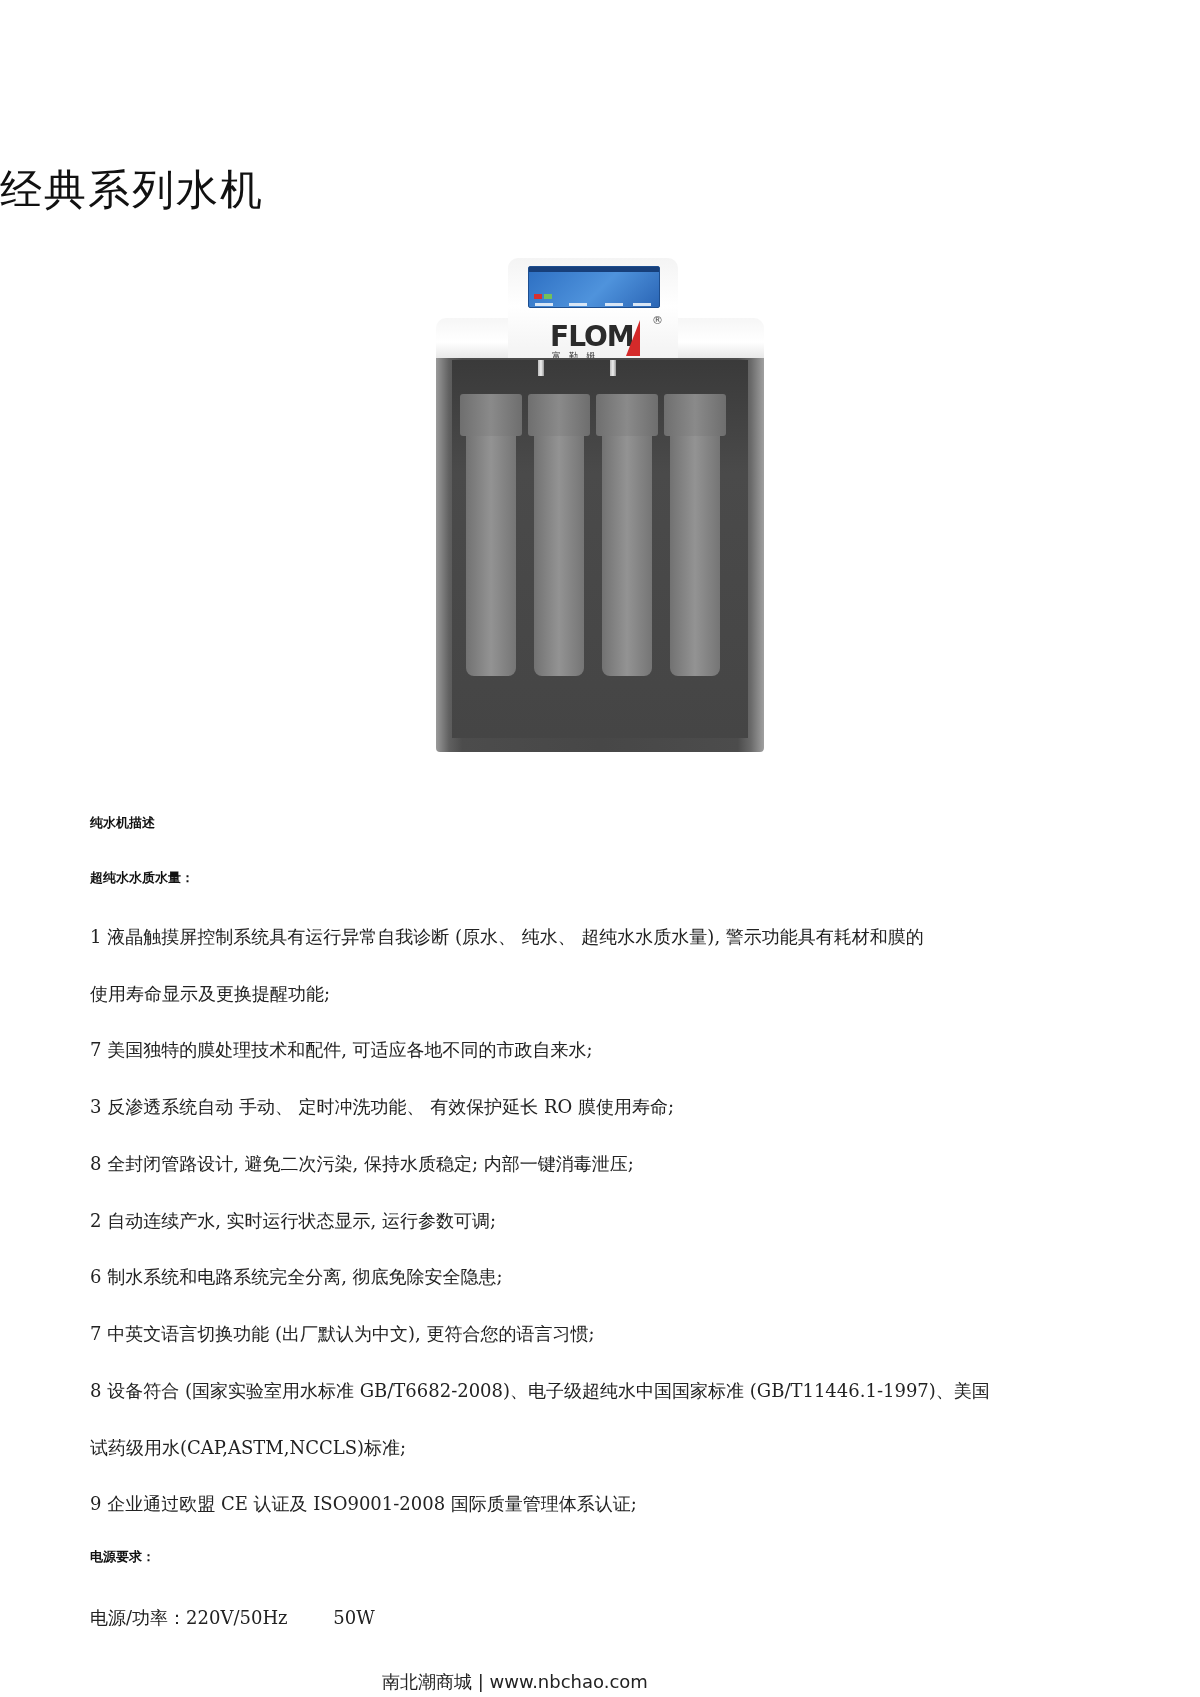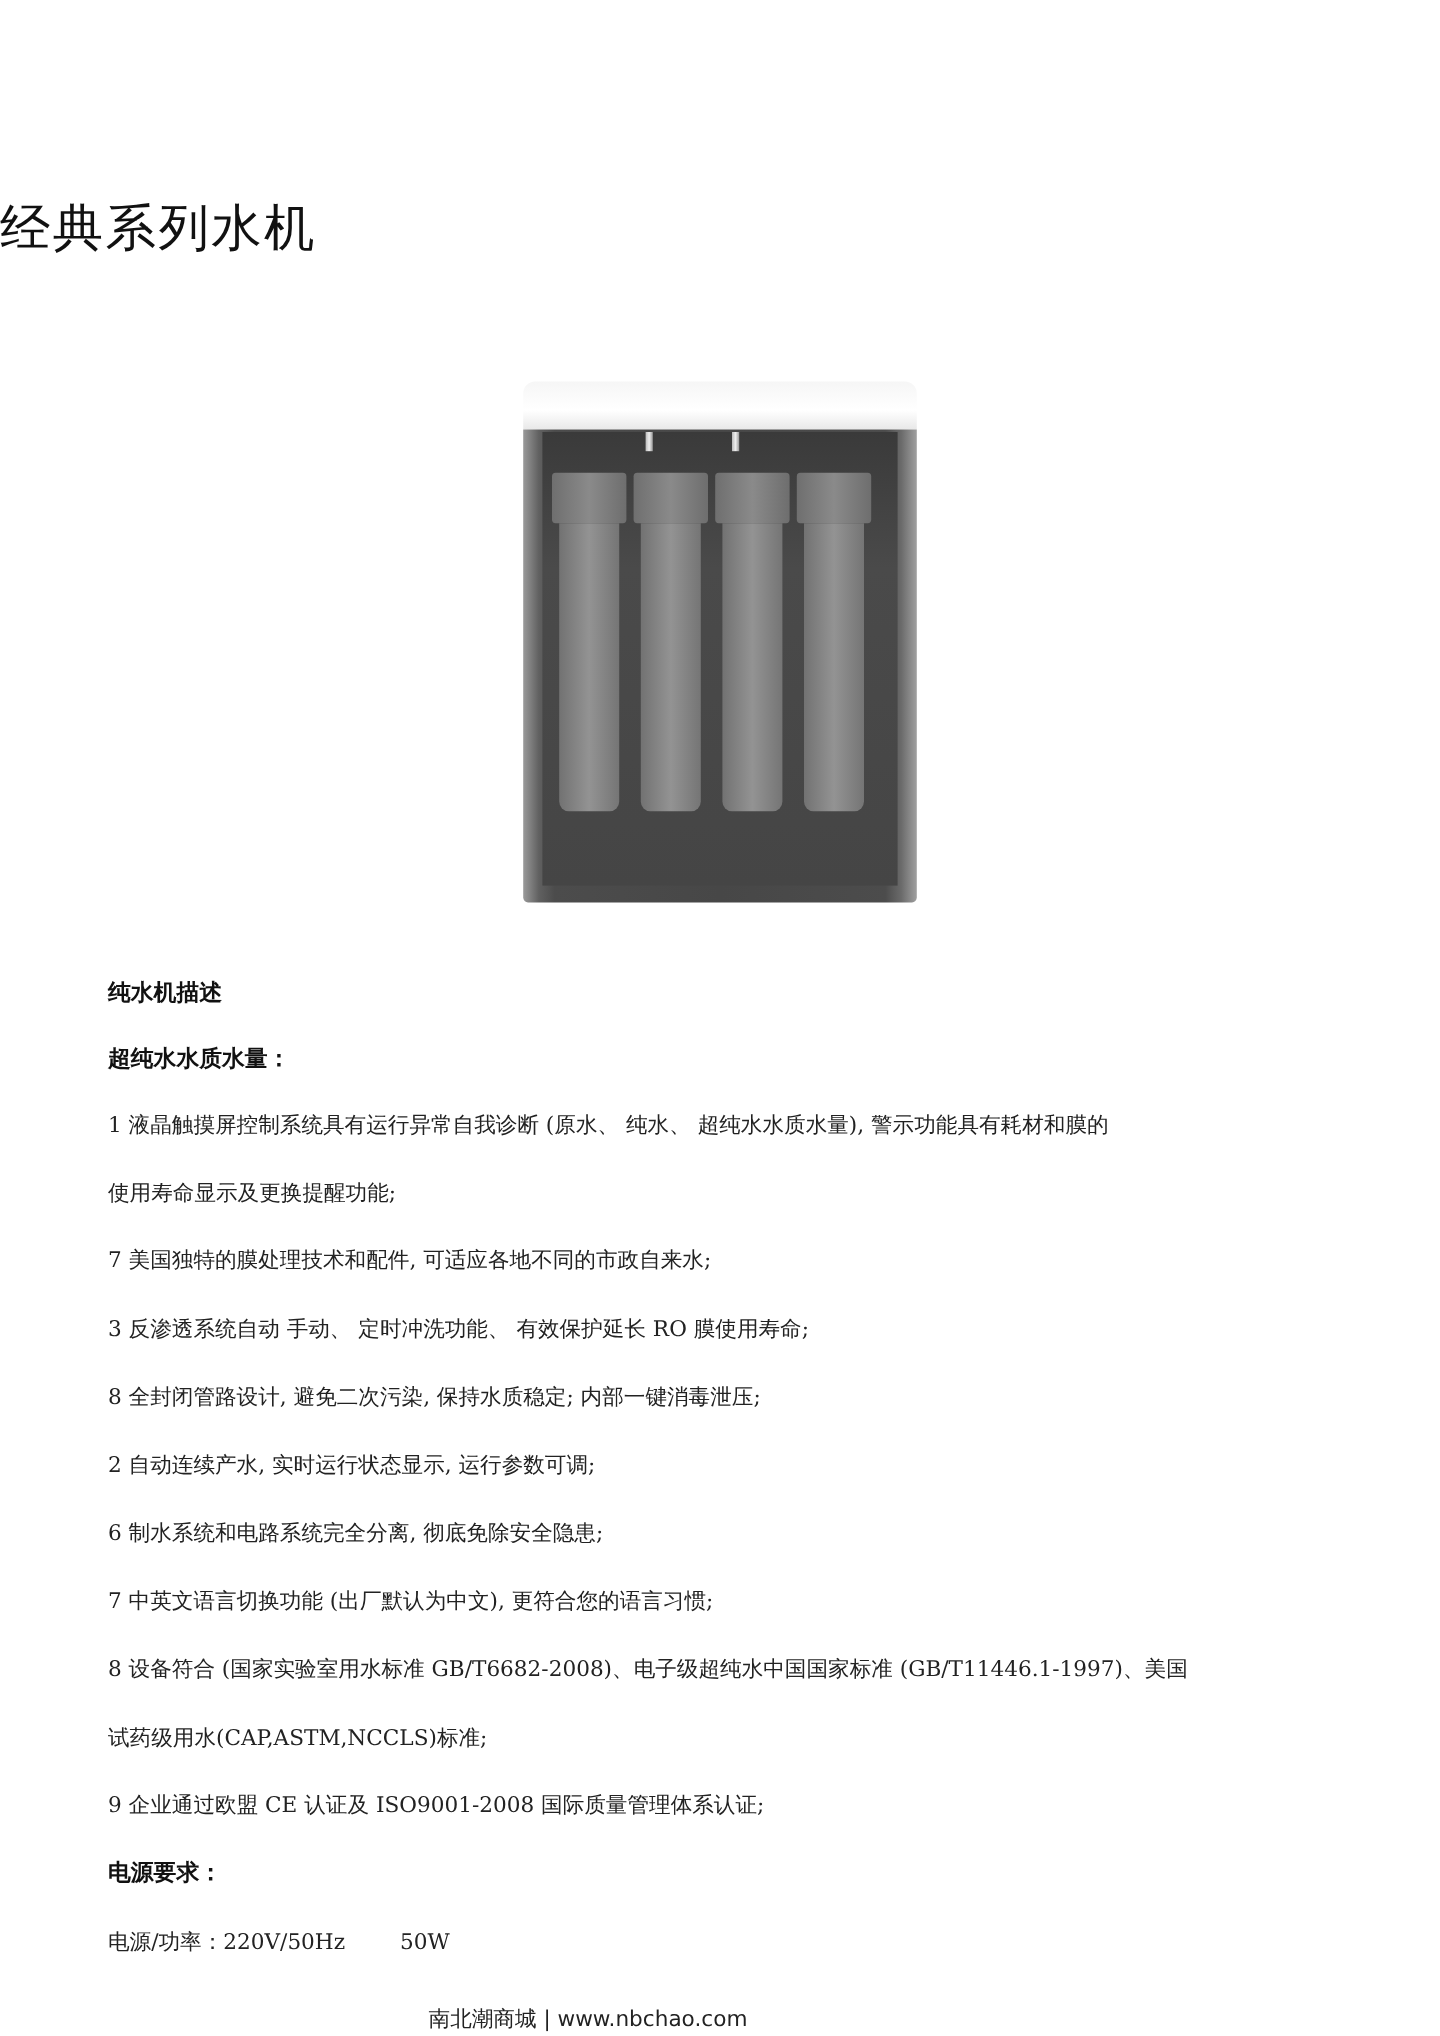--- a/index.html
+++ b/index.html
@@ -57,35 +57,52 @@
     .cart .cap {
       position: absolute; left: 0; top: 0; width: 62px; height: 42px;
       background: linear-gradient(90deg, #6f6f6f, #8a8a8a 50%, #6e6e6e); border-radius: 3px;
     }
     .cart .tube {
       position: absolute; left: 6px; top: 42px; width: 50px; height: 240px;
       background: linear-gradient(90deg, #727272, #939393 50%, #757575); border-radius: 0 0 8px 8px;
     }
     .section-heading {
       position: absolute; left: 90px; font-family: Liberation Sans, sans-serif;
-      font-weight: bold; font-size: 19px; color: #111;
+      font-weight: bold; font-size: 13px; color: #111;
     }
     .para { position: absolute; left: 90px; font-size: 18px; color: #222; white-space: nowrap; }
     .footer {
       position: absolute; left: 0; width: 980px; top: 1670px; text-align: center;
-      font-family: "DejaVu Sans", "Liberation Sans", sans-serif; font-size: 18px; color: #222;
+      font-family: "DejaVu Sans", "Liberation Sans", sans-serif; font-size: 18px; color: #222; padding-left: 25px;
     }
   </style>
 </head>
 <body>
 
 <h1 class="title">经典系列水机</h1>
 
 <div class="product">
   <div class="shoulders"></div>
+  <div class="head">
+    <div class="screen">
+      <div class="bar"></div>
+      <div class="red"></div>
+      <div class="green"></div>
+      <div class="btn" style="left:6px"></div>
+      <div class="btn" style="left:40px"></div>
+      <div class="btn" style="left:76px"></div>
+      <div class="btn" style="left:104px"></div>
+    </div>
+    <div class="logo">
+      <span>FLOM</span>
+      <span class="flag"></span>
+      <span class="reg">®</span>
+      <span class="sub">富勒姆</span>
+    </div>
+  </div>
   <div class="cabinet">
     <div class="inner">
       <div class="pipe" style="left:86px"></div>
       <div class="pipe" style="left:158px"></div>
       <div class="cart" style="left:8px; top:34px">
           <div class="cap"></div>
           <div class="tube"></div>
         </div>
       <div class="cart" style="left:76px; top:34px">
           <div class="cap"></div>

